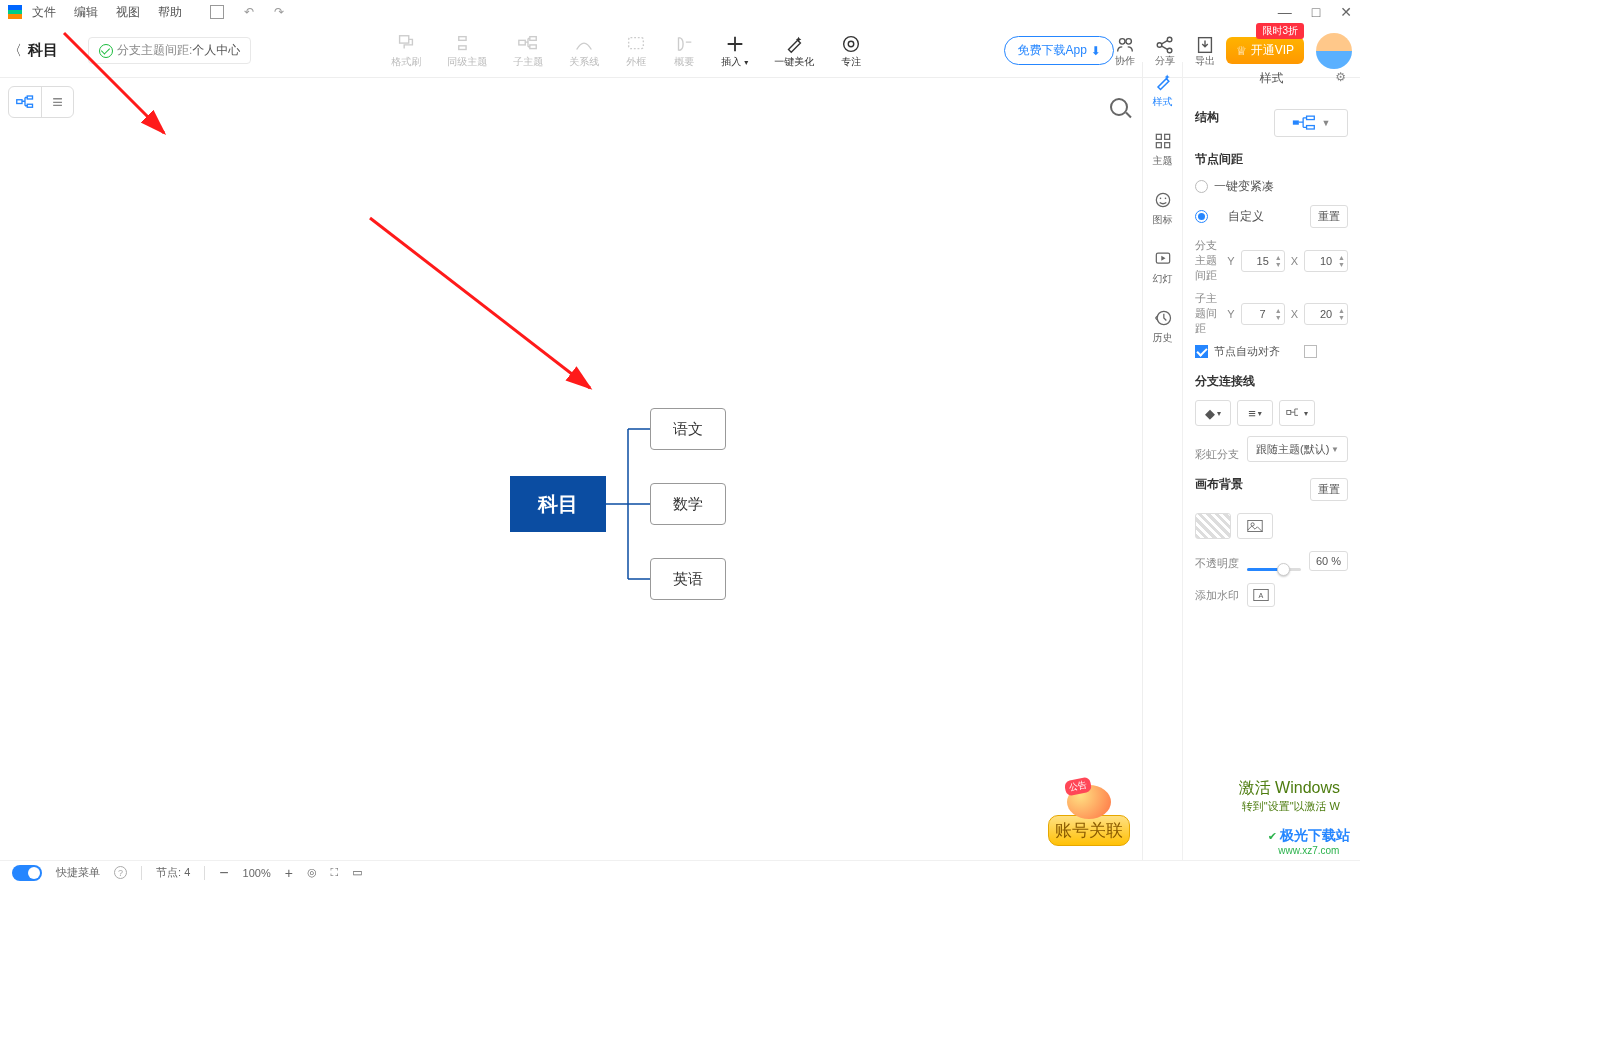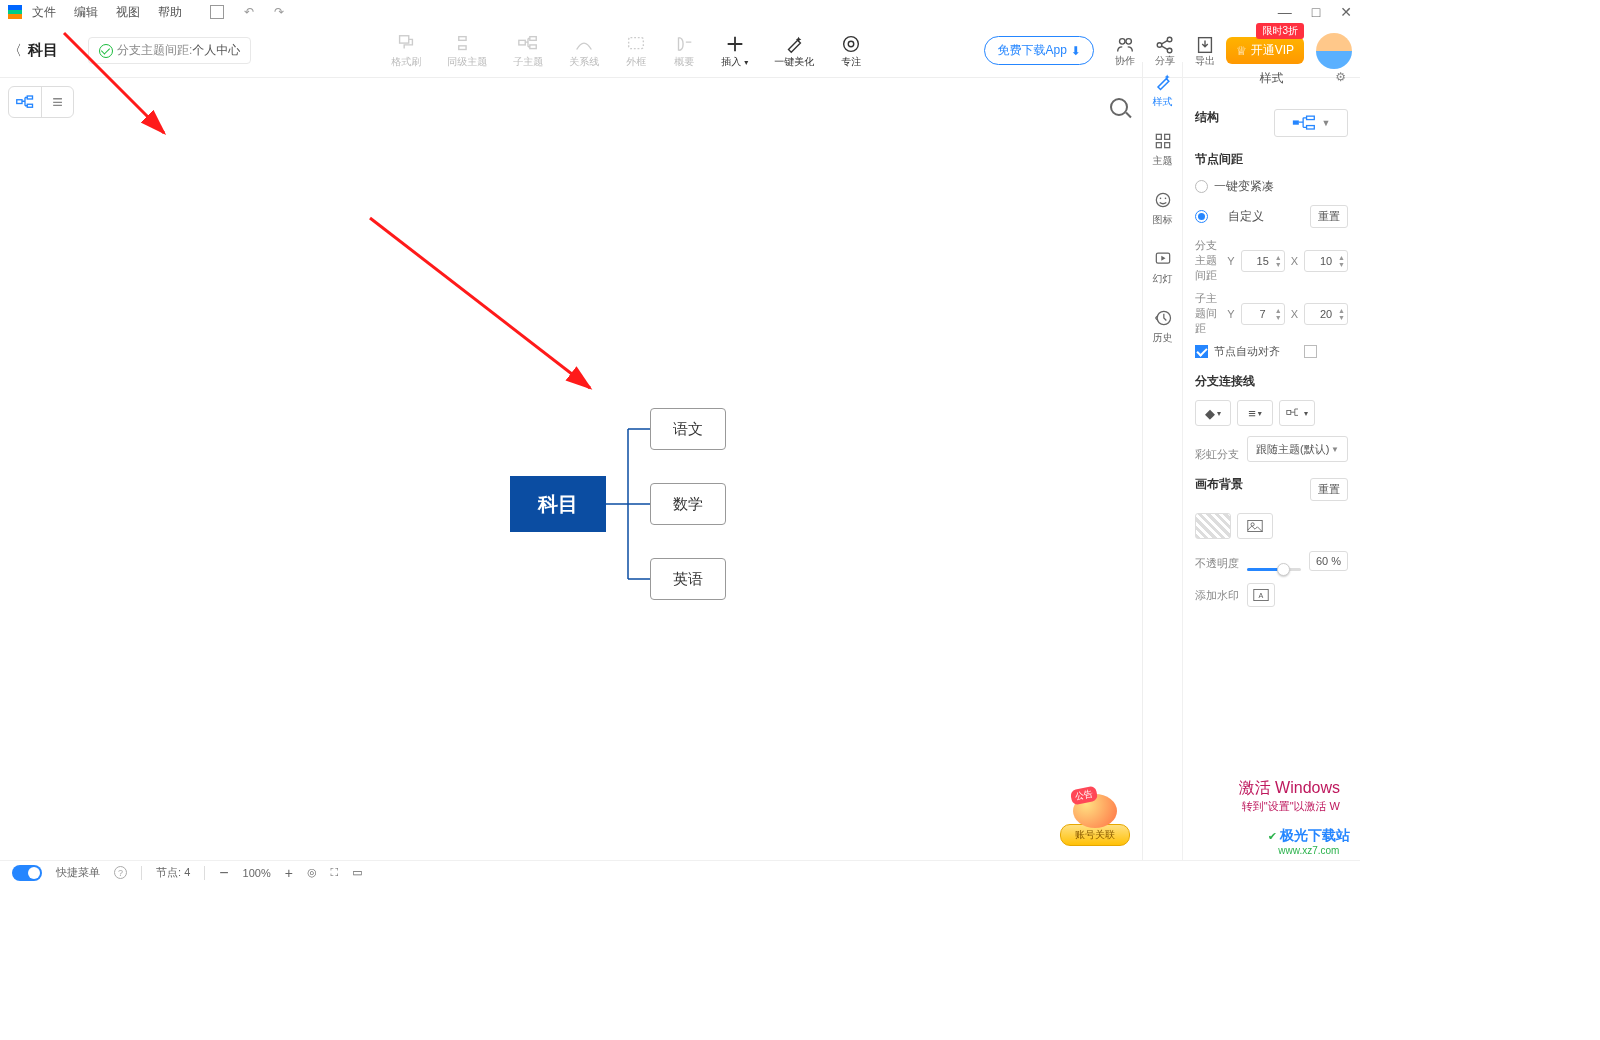--- a/index.html
+++ b/index.html
@@ -15,21 +15,21 @@
 .doc-title{font-size:15px;font-weight:bold;color:#222;margin-right:30px}
 .save-status{font-size:12px;color:#888;padding:4px 10px;border:1px solid #e8e8e8;border-radius:4px;display:flex;align-items:center}
 .save-status .ok-icon{width:14px;height:14px;border-radius:50%;border:1.5px solid #1abc3c;margin-right:4px;position:relative}
 .save-status .ok-icon::after{content:"";position:absolute;left:3px;top:1px;width:4px;height:7px;border-right:1.5px solid #1abc3c;border-bottom:1.5px solid #1abc3c;transform:rotate(45deg)}
 .tool-group{display:flex;gap:26px;margin-left:140px}
 .tool-btn{display:flex;flex-direction:column;align-items:center;font-size:10px;color:#bbb;cursor:pointer}
 .tool-btn .ico{width:22px;height:20px;margin-bottom:2px;position:relative}
 .tool-btn.active{color:#333}
 .toolbar-spacer{flex:1}
 .dl-app-btn{border:1px solid #2586ff;color:#2586ff;font-size:12px;padding:5px 12px;border-radius:16px;display:flex;align-items:center;gap:4px;cursor:pointer}
-.right-tools{display:flex;gap:18px;margin-left:20px;align-items:center}
+.right-tools{display:flex;gap:18px;align-items:center}
 .rtool{display:flex;flex-direction:column;align-items:center;font-size:10px;color:#666;cursor:pointer}
 .rtool .ico{width:22px;height:18px;margin-bottom:2px}
 .vip-btn{background:linear-gradient(#ffb300,#ff9800);color:#fff;font-size:12px;padding:5px 10px;border-radius:6px;display:flex;align-items:center;gap:4px;margin-left:10px;position:relative}
 .vip-badge{position:absolute;top:-14px;right:0;background:#ff3040;color:#fff;font-size:10px;padding:1px 6px;border-radius:3px}
 .avatar{width:36px;height:36px;border-radius:50%;background:linear-gradient(#ffc88a 50%,#5ab0ff 50%);margin-left:12px}
 .main{position:absolute;top:78px;left:0;right:218px;bottom:24px;background:#fff}
 .view-toggle{position:absolute;top:8px;left:8px;border:1px solid #ddd;border-radius:6px;display:flex;overflow:hidden}
 .vt-btn{width:32px;height:30px;display:flex;align-items:center;justify-content:center;font-size:16px;color:#2586ff;cursor:pointer}
 .vt-btn.inactive{color:#888}
 .vt-btn+.vt-btn{border-left:1px solid #ddd}
@@ -76,26 +76,26 @@
 .slider-fill{position:absolute;left:0;height:100%;background:#2586ff;border-radius:2px}
 .slider-thumb{position:absolute;top:-5px;width:13px;height:13px;background:#fff;border:1px solid #ccc;border-radius:50%;box-shadow:0 1px 2px rgba(0,0,0,.2)}
 .pct-box{border:1px solid #ddd;border-radius:3px;padding:3px 6px;font-size:11px}
 .statusbar{position:absolute;left:0;right:0;bottom:0;height:24px;display:flex;align-items:center;padding:0 12px;font-size:11px;color:#666;gap:14px;border-top:1px solid #f0f0f0}
 .toggle{width:30px;height:16px;background:#2586ff;border-radius:8px;position:relative}
 .toggle::after{content:"";position:absolute;right:2px;top:2px;width:12px;height:12px;background:#fff;border-radius:50%}
 .statusbar .sep{width:1px;height:14px;background:#ddd}
 .watermark{position:absolute;right:10px;bottom:28px;text-align:center;font-size:11px;color:#888}
 .watermark .logo-txt{color:#2586ff;font-size:14px;font-weight:bold}
 .watermark .url{color:#2bb24c;font-size:10px}
-.activate-win{position:absolute;right:20px;bottom:70px;color:#be185d;font-size:16px;text-align:right}
+.activate-win{position:absolute;right:20px;bottom:70px;color:#4d7c0f;font-size:16px;text-align:right}
 .activate-win .sub{font-size:11px}
 .account-link{position:absolute;right:230px;bottom:38px;display:flex;flex-direction:column;align-items:center}
 .account-link .bell{width:44px;height:34px;background:radial-gradient(circle at 30% 30%,#ffe082,#ff7043);border-radius:50%;position:relative}
 .account-link .bell-label{position:absolute;top:-6px;left:-2px;background:#ff4757;color:#fff;font-size:9px;padding:1px 4px;border-radius:6px;transform:rotate(-12deg)}
-.account-link .btn{background:linear-gradient(#ffe082,#ffc107);border:1px solid #e6a700;color:#8a5a00;font-size:10px;padding:3px 14px;border-radius:10px;margin-top:-4px}
+.account-link .btn{background:linear-gradient(#ffe082,#ffc107);border:1px solid #e6a700;color:#8a5a00;font-size:17px;padding:3px 6px;border-radius:10px;margin-top:-4px}
 </style>
 </head>
 <body>
 
 <div class="top-menu">
   <div class="app-icon"></div>
   <span class="mitem">文件</span>
   <span class="mitem">编辑</span>
   <span class="mitem">视图</span>
   <span class="mitem">帮助</span>

